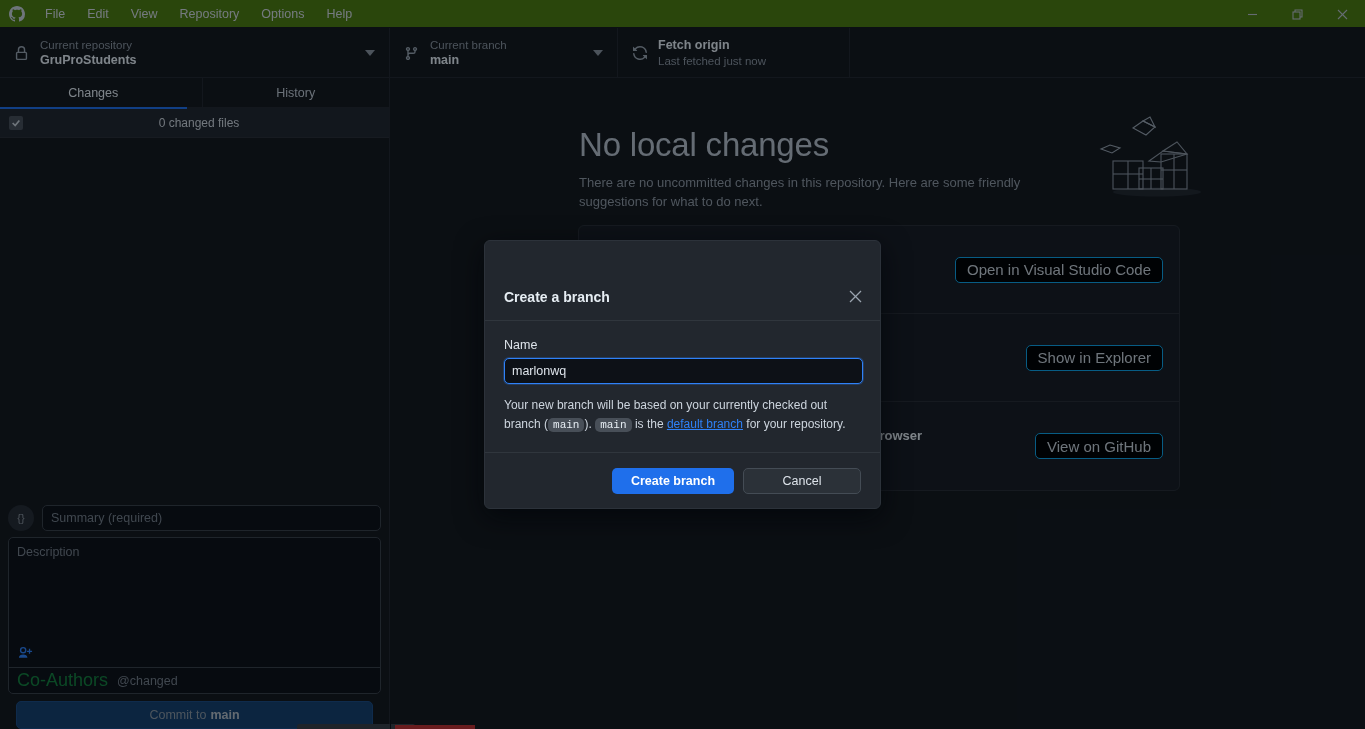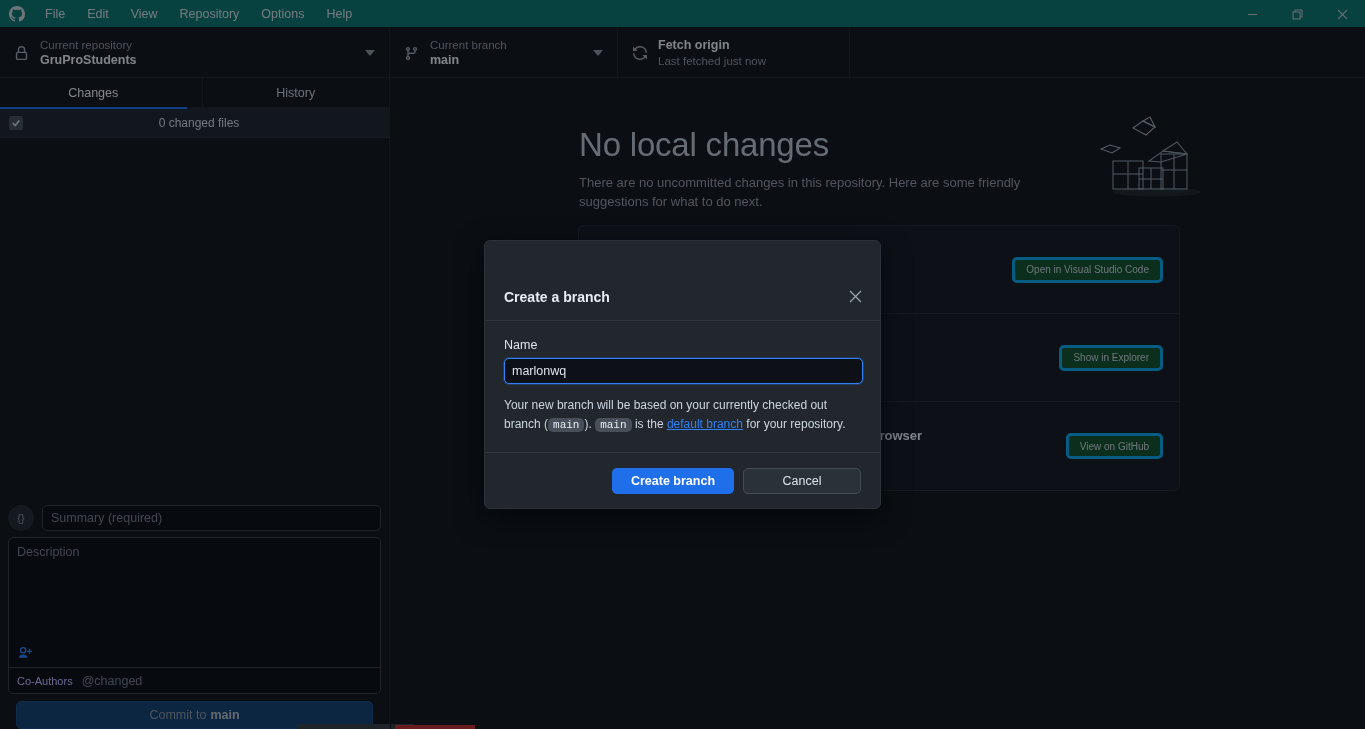--- a/index.html
+++ b/index.html
@@ -7,21 +7,21 @@
     width: 1365px; height: 729px;
     background: #1c2128;
     font-family: "Liberation Sans", sans-serif;
     overflow: hidden;
   }
   #app { position: relative; width: 1365px; height: 729px; background: #14181d; }
 
   
   .titlebar {
     position: absolute; left: 0; top: 0; width: 1365px; height: 28px;
-    background: #0f766e; display: flex; align-items: center;
+    background: #4d7c0f; display: flex; align-items: center;
     border-bottom: 1px solid #14181d;
   }
   .gh-logo { width: 34px; display: flex; justify-content: center; align-items: center; }
   .gh-logo svg { width: 16px; height: 16px; fill: #c9d1d9; }
   .menu { display: flex; align-items: center; height: 28px; }
   .menu-item {
     padding: 0 11px; height: 28px; line-height: 28px;
     font-size: 12.5px; color: #d5dbe2; white-space: nowrap;
   }
   .wincontrols { position: absolute; right: 0; top: 0; display: flex; height: 28px; }
@@ -101,21 +101,21 @@
     resize: none; color: #c9d1d9; font-size: 12.5px; padding: 7px 8px 0 8px;
     font-family: "Liberation Sans", sans-serif; outline: none;
   }
   .desc-input::placeholder { color: #767f89; }
   .coauthor-icon-row { padding: 0 0 3px 9px; }
   .coauthor-icon-row svg { fill: #2f81f7; }
   .coauthor-row {
     border-top: 1px solid #3a4048; height: 26px; display: flex; align-items: center;
     padding: 0 8px; gap: 9px;
   }
-  .coauthor-label { font-size: 11px; color: #c4b5fd; }
+  .coauthor-label { font-size: 18px; color: #15803d; }
   .coauthor-ph { font-size: 12.5px; color: #767f89; }
   .commit-btn {
     margin: 7px 8px 0 8px; height: 28px; border-radius: 5px;
     background: #16406e; border: 1px solid #1d4c83; color: #8d98a3;
     font-size: 12.5px; display: flex; align-items: center; justify-content: center;
     font-family: "Liberation Sans", sans-serif;
   }
   .commit-btn b { color: #b5bec7; margin-left: 4px; }
 
   
@@ -141,22 +141,22 @@
   .card {
     height: 88px; display: flex; align-items: center; padding: 0 16px 0 18px;
     border-bottom: 1px solid #282d34;
   }
   .card:last-child { border-bottom: none; }
   .card-text { flex: 1; padding-right: 14px; }
   .card-title { font-size: 13px; color: #e6edf3; font-weight: bold; margin-bottom: 4px; }
   .card-desc { font-size: 12.5px; color: #939ca6; line-height: 17px; }
   .card-btn {
     flex: 0 0 auto; height: 26px; padding: 0 11px; border-radius: 5px;
-    border: 3px solid #0ea5e9; background: #14532d; color: #c9d1d9;
-    font-size: 10px; display: flex; align-items: center; justify-content: center;
+    border: 1px solid #0ea5e9; background: #000000; color: #c9d1d9;
+    font-size: 15px; display: flex; align-items: center; justify-content: center;
     white-space: nowrap; font-family: "Liberation Sans", sans-serif;
   }
 
   
   .modal-scrim {
     position: absolute; left: 0; top: 0; width: 1365px; height: 729px;
     background: rgba(1,4,9,0.45);
   }
   .modal {
     position: absolute; left: 484px; top: 240px; width: 397px;

